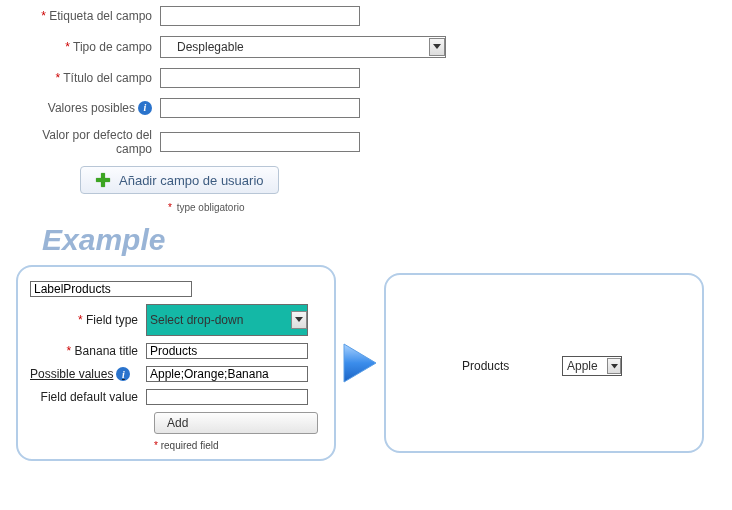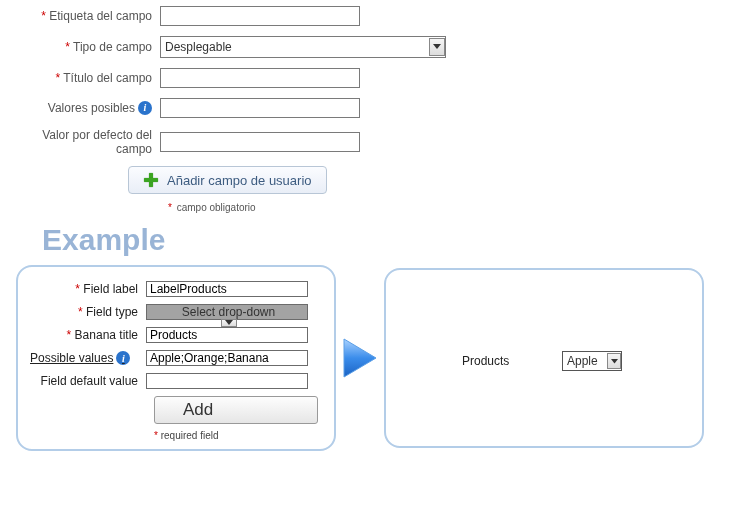--- a/index.html
+++ b/index.html
@@ -38,21 +38,21 @@
     font-size: 12px;
   }
   .top-form .select-wrap {
     width: 286px;
     height: 22px;
     border: 1px solid #7a7a7a;
     background: #fff;
     display: flex;
     align-items: center;
     justify-content: space-between;
-    padding-left: 4px;
+    padding-left: 16px;
   }
   .sel-btn {
     width: 16px;
     height: 18px;
     border: 1px solid #888;
     background: linear-gradient(#f5f5f5,#ddd);
     display: flex;
     align-items: center;
     justify-content: center;
   }
@@ -65,21 +65,21 @@
     font-weight: bold;
     font-size: 10px;
     display: inline-flex;
     align-items: center;
     justify-content: center;
     margin-left: 3px;
     font-style: italic;
     font-family: Georgia, serif;
   }
   .add-btn-top {
-    margin-left: 108px;
+    margin-left: 60px;
     display: inline-flex;
     align-items: center;
     padding: 5px 14px;
     border: 1px solid #b8c6d6;
     border-radius: 4px;
     background: linear-gradient(#fbfcff,#e9eef7);
     color: #3d5c80;
     font-size: 13px;
     cursor: pointer;
   }
@@ -102,20 +102,21 @@
     font-size: 10px;
     color: #555;
   }
   .note .req { margin-right: 2px; }
   .example-title {
     color: #88a8cf;
     opacity: 0.85;
     font-size: 30px;
     font-weight: bold;
     margin: 10px 0 8px 42px;
+    font-style: italic;
   }
   .panels {
     display: flex;
     align-items: center;
     padding: 0 16px 14px 16px;
   }
   .panel {
     border: 2px solid #b3cde8;
     border-radius: 16px;
     background: #fff;
@@ -127,34 +128,33 @@
   .ex-row { display: flex; align-items: center; margin-bottom: 7px; }
   .ex-lbl { width: 116px; text-align: right; padding-right: 8px; font-size: 12px; color: #222; }
   .panel-left input[type=text] {
     width: 162px; height: 16px;
     border: 1px solid #6b6b6b;
     background: #fff;
     padding: 0 3px;
     font-size: 12px;
   }
   .panel-left .select-wrap2 {
-    width: 162px; height: 16px;
+    width: 162px; height: 32px;
     border: 1px solid #6b6b6b;
-    background: #a3a3a3;
+    background: #14b8a6;
     display: flex; align-items: center; justify-content: space-between;
     padding-left: 3px;
-    flex-direction: column;
   }
   .add-btn-small {
     margin-left: 124px;
-    padding: 3px 28px;
+    padding: 3px 12px;
     border: 1px solid #999;
     border-radius: 3px;
     background: linear-gradient(#fdfdfd,#e6e6e6);
-    font-size: 17px;
+    font-size: 12px;
     cursor: pointer;
   }
   .note2 {
     margin-left: 124px;
     margin-top: 6px;
     font-size: 10px;
     color: #444;
   }
   .result-row {
     display: flex; align-items: center;
@@ -219,35 +219,31 @@
     <input type="text" value="" style="">
   </div>
 
   <div class="add-btn-top">
     <span class="plus-icon"></span>
     <span>Añadir campo de usuario</span>
   </div>
 
   <div class="note">
     <span class="req">*</span>
-    <span>campo obligatorio</span>
+    <span>type obligatorio</span>
   </div>
 </div>
 
 <div class="example-title">Example</div>
 
 <div class="panels">
 
   <div class="panel panel-left">
 
     <div class="ex-row">
-      <div class="ex-lbl">
-        <span class="req">*</span>
-        <span>Field label</span>
-      </div>
       <input type="text" value="LabelProducts" style="">
     </div>
 
     <div class="ex-row">
       <div class="ex-lbl">
         <span class="req">*</span>
         <span>Field type</span>
       </div>
       <div class="select-wrap2">
         <span>Select drop-down</span>

